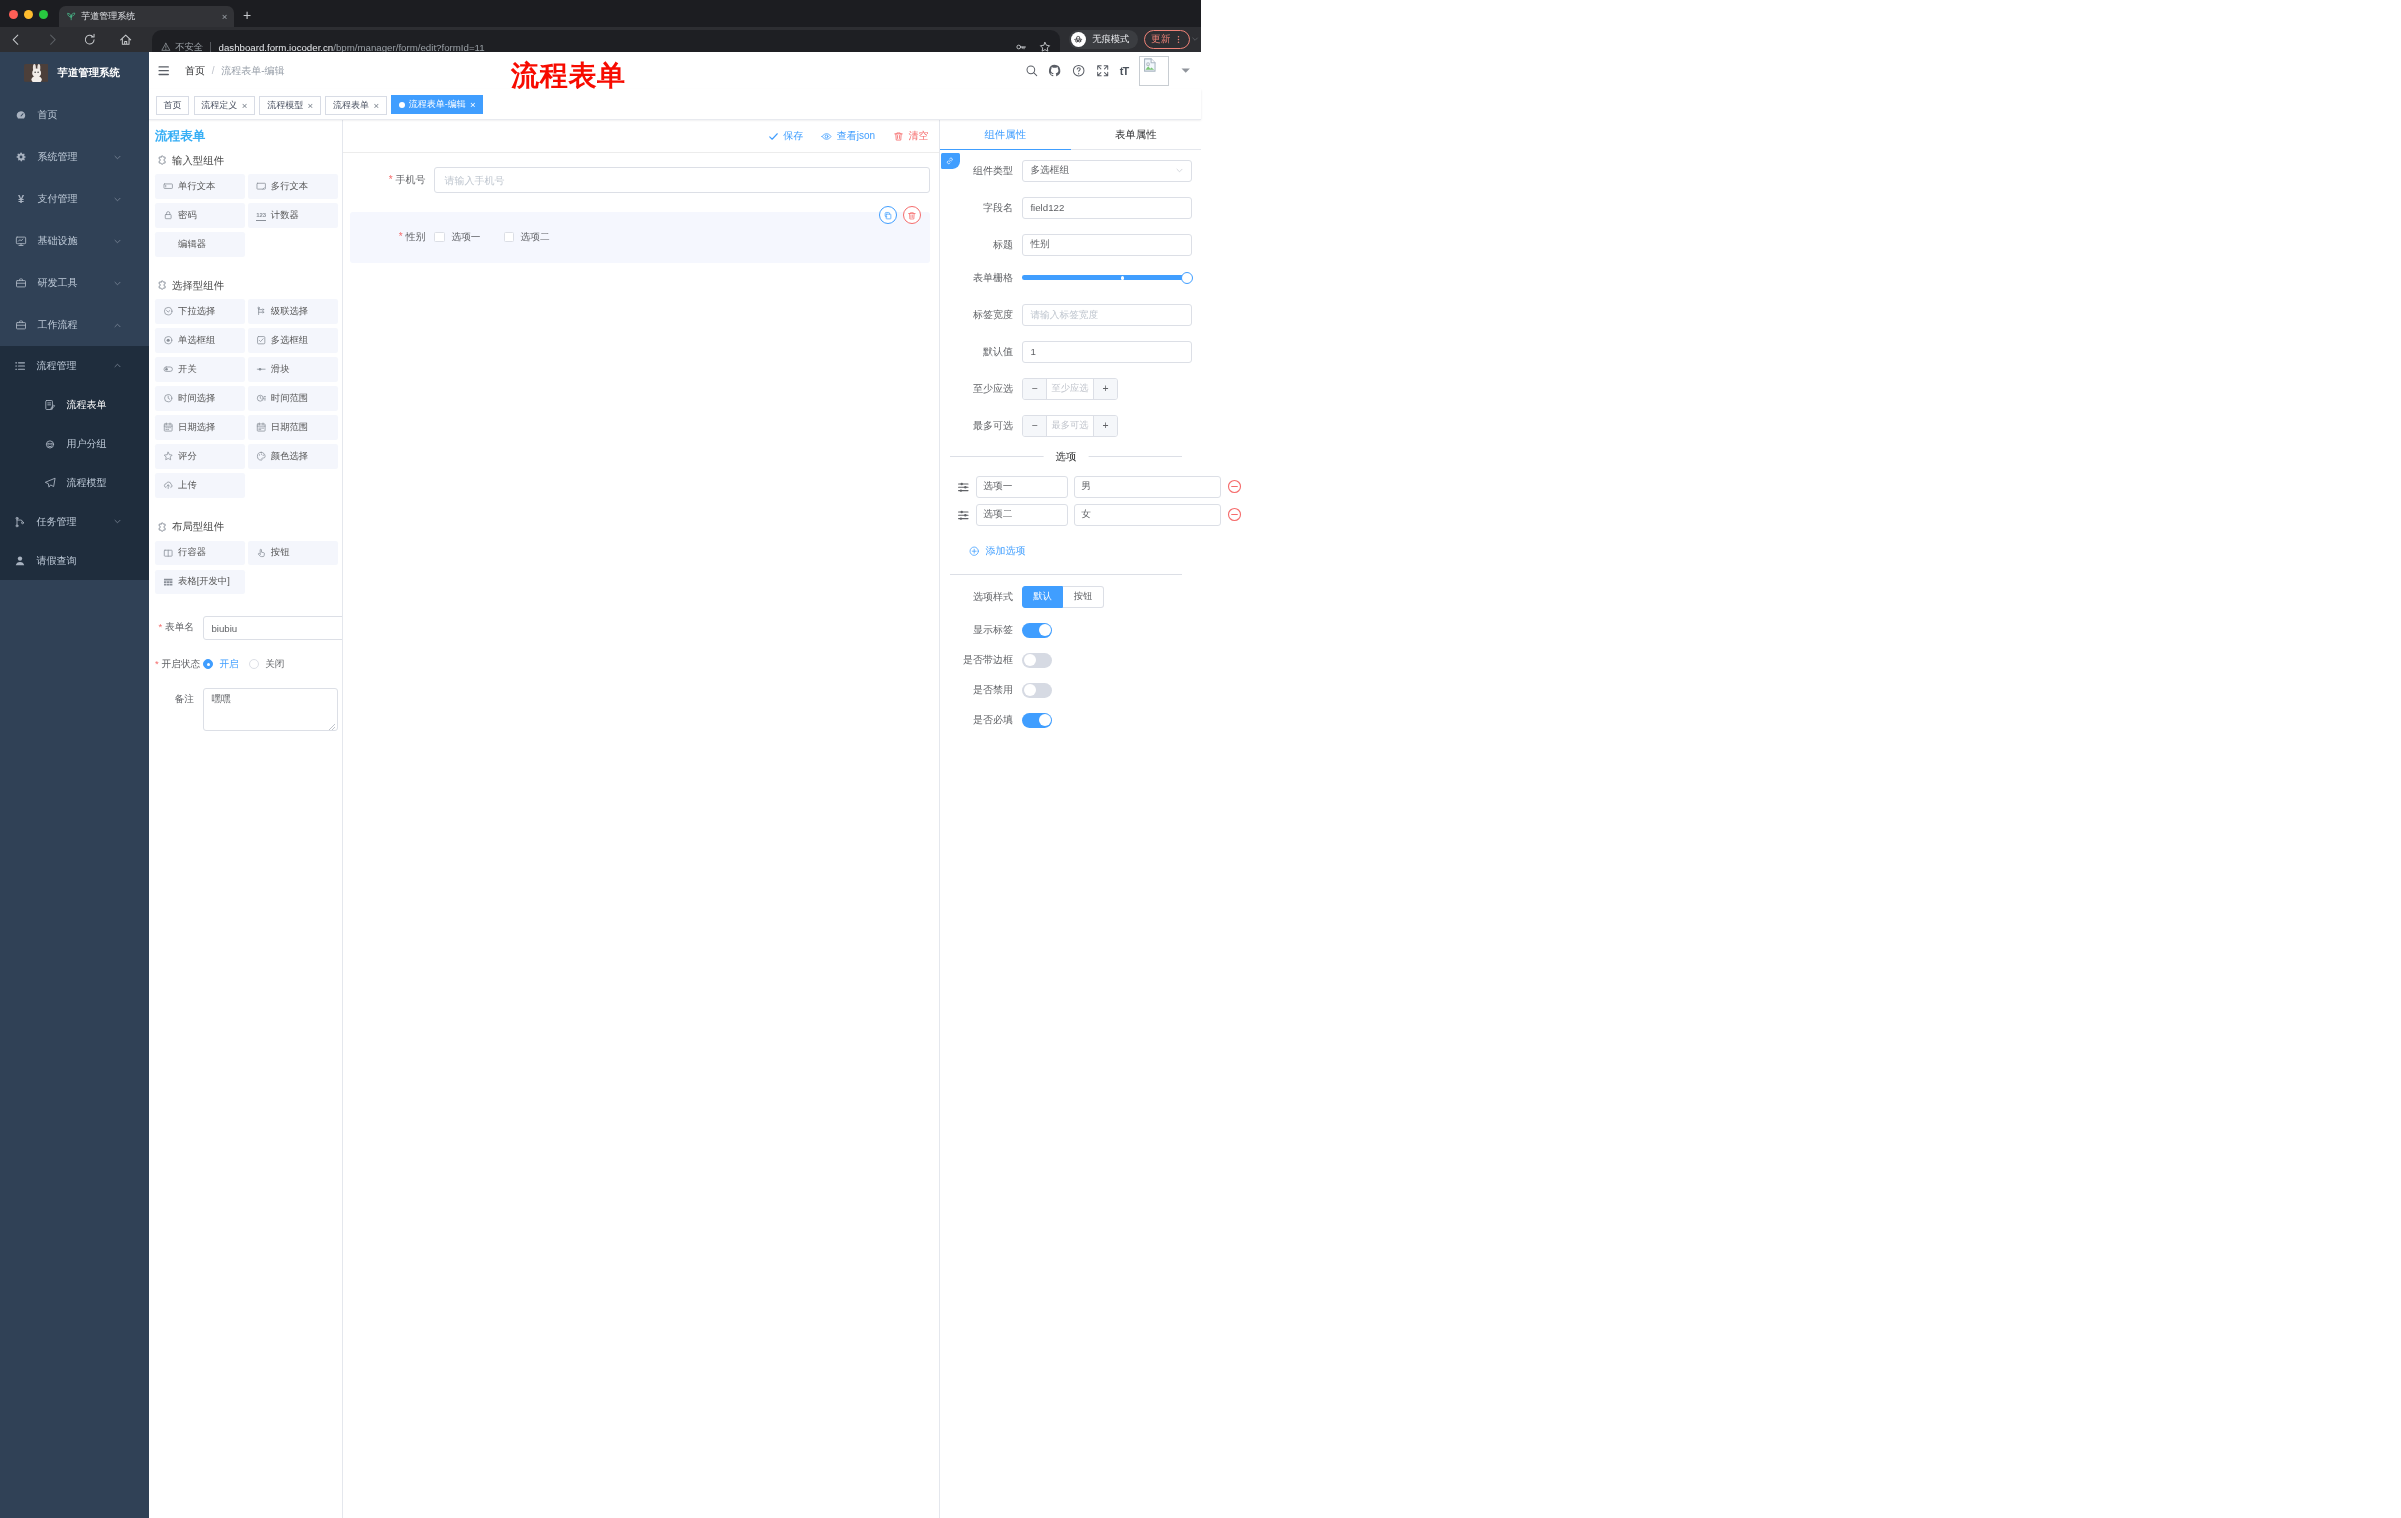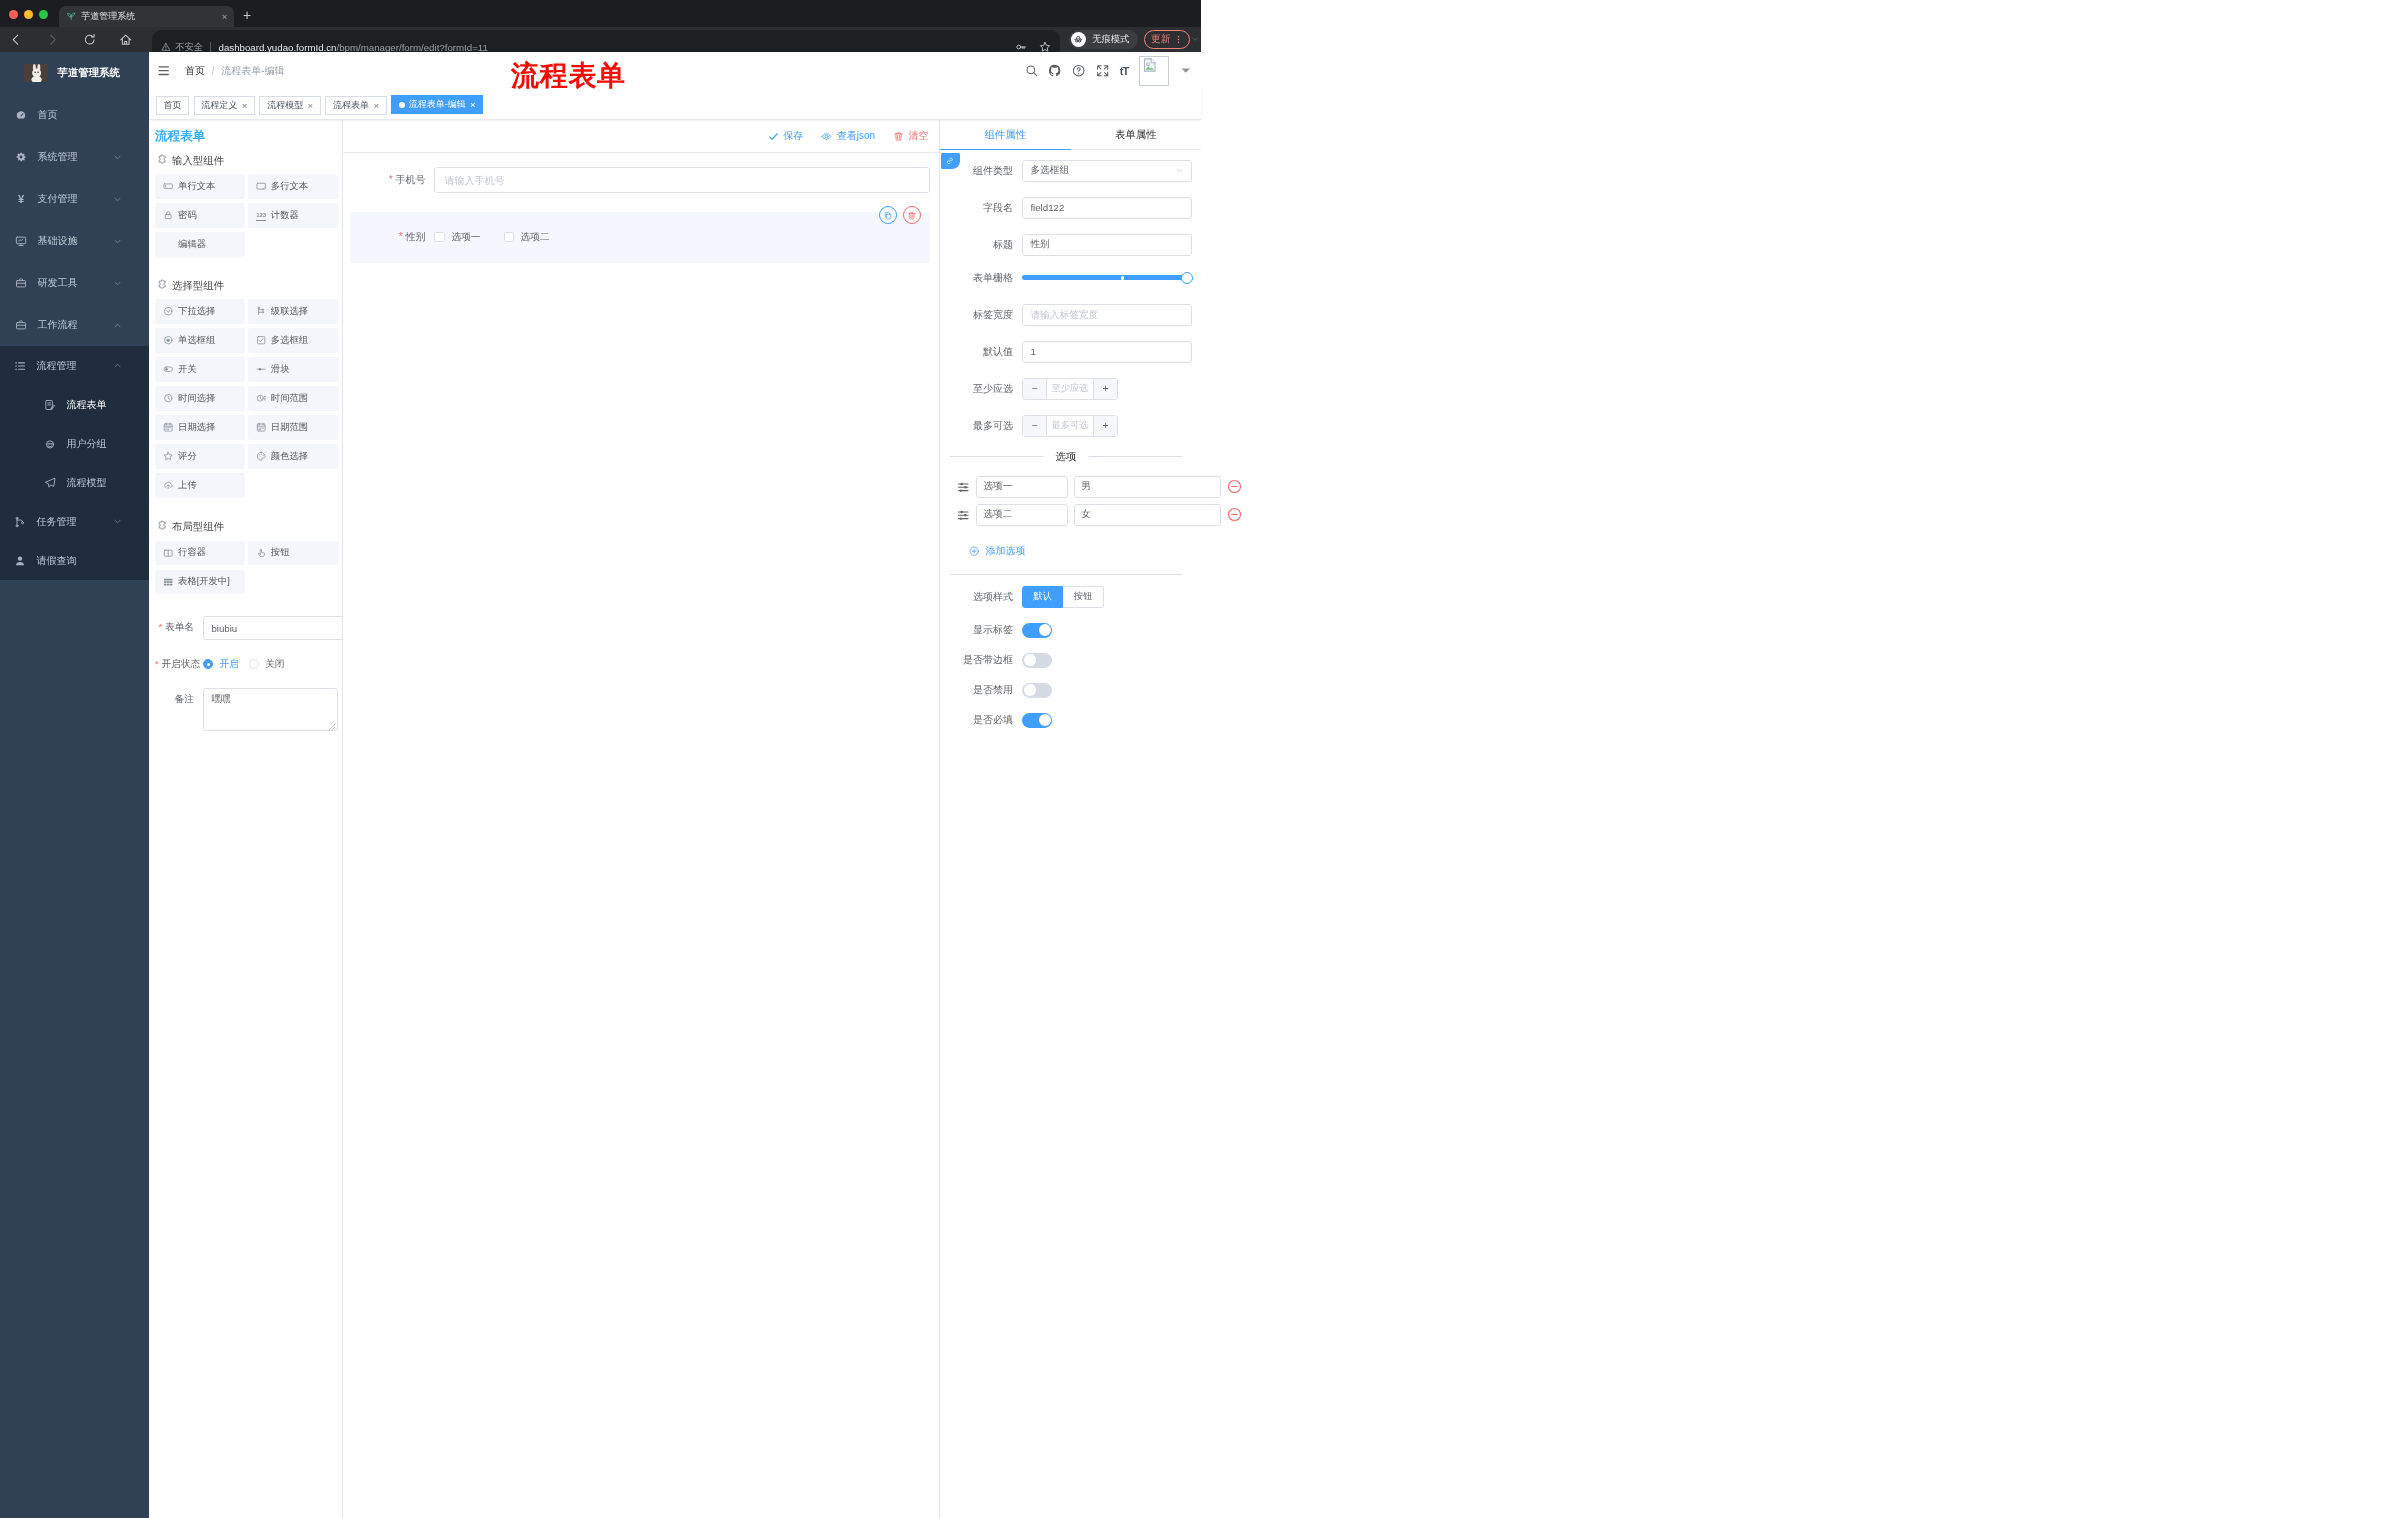--- a/index.html
+++ b/index.html
@@ -62,21 +62,21 @@
   .tag{display:inline-flex;align-items:center;height:19.3px;border:0.7px solid #d8dce5;background:#fff;color:#495060;font-size:9px;padding:0 6.7px;margin-right:4.5px;gap:3.7px;cursor:pointer}
   .tag .x{font-size:9.7px;color:#7d858f;margin-left:0.7px}
   .tag.active{background:#409eff;border-color:#409eff;color:#fff}
   .tag.active .x{color:#fff}
   .tag .dot{width:6px;height:6px;border-radius:50%;background:#fff;display:inline-block}
   
   #workspace{position:absolute;top:68px;left:0;right:0;bottom:0;display:flex}
   
   #lpanel{width:194px;border-right:0.7px solid #e4e7ed;padding:6px 4.5px 0 6px;overflow:hidden}
   .lp-title{font-size:12.6px;font-weight:bold;color:#36aef5;margin:1.5px 0 9px 0}
-  .g-head{display:flex;gap:5.2px;font-size:10.4px;color:#4a4a4a;margin:0 0 6.7px 1.5px}
+  .g-head{display:flex;align-items:center;gap:5.2px;font-size:10.4px;color:#4a4a4a;margin:0 0 6.7px 1.5px}
   .g-head .icon{width:10.4px;height:10.4px;color:#7d8590}
   .g-grid{display:grid;grid-template-columns:1fr 1fr;gap:4.5px 3px;margin-bottom:22px}
   .g-item{height:24.5px;background:#f4f6fc;border-radius:2.2px;display:flex;align-items:center;padding-left:8.2px;font-size:9.3px;color:#555;gap:4.5px;cursor:move}
   .g-item .icon,.g-item .ticon{width:10.4px;height:10.4px;color:#8a9099}
   .counter-t{font-size:6px;border-bottom:1.1px solid #8a9099;color:#8a9099;font-weight:bold}
   .dform{font-size:9.7px}
   .drow{display:flex;margin-bottom:13px}
   .dlabel{width:48px;flex-shrink:0;text-align:right;padding-right:9px;color:#606266;line-height:21.5px;white-space:nowrap}
   .req:before{content:"* ";color:#f56c6c}
   .dinput{flex:1;height:24px;border:0.7px solid #dcdfe6;border-radius:3px;font-size:9.7px;color:#606266;padding:0 7.4px;outline:none;font-family:inherit}
@@ -185,21 +185,21 @@
         </svg></span>
   </div>
   <div class="urlpill">
     <span class="icon" style="width:9.7px;height:9.7px">
         <svg viewBox="0 0 16 16" fill="none" stroke="currentColor" stroke-width="1.2" stroke-linecap="round" stroke-linejoin="round">
           <path d="M8 2.2L1.3 13.8h13.4L8 2.2zM8 6.4v3.2M8 11.6v1"></path>
         </svg>
       </span>
     <span style="margin-left:4.5px">不安全</span>
     <span class="div"></span>
-    <span class="domain">dashboard.yudao.formId.cn</span>
+    <span class="domain">dashboard.form.iocoder.cn</span>
       <span class="path">/bpm/manager/form/edit?formId=11</span>
     <span class="sp"></span>
     <span class="icon" style="width:12px;height:12px;color:#c7cacd;margin-right:12px">
         <svg viewBox="0 0 16 16" fill="none" stroke="currentColor" stroke-width="1.2" stroke-linecap="round" stroke-linejoin="round">
           <circle cx="5" cy="8" r="2.5"></circle>
           <path d="M7.5 8H14M12 8v2.4M9.7 8v1.8"></path>
         </svg>
       </span>
     <span class="icon" style="width:12px;height:12px;color:#c7cacd">
         <svg viewBox="0 0 16 16" fill="none" stroke="currentColor" stroke-width="1.2" stroke-linecap="round" stroke-linejoin="round">

